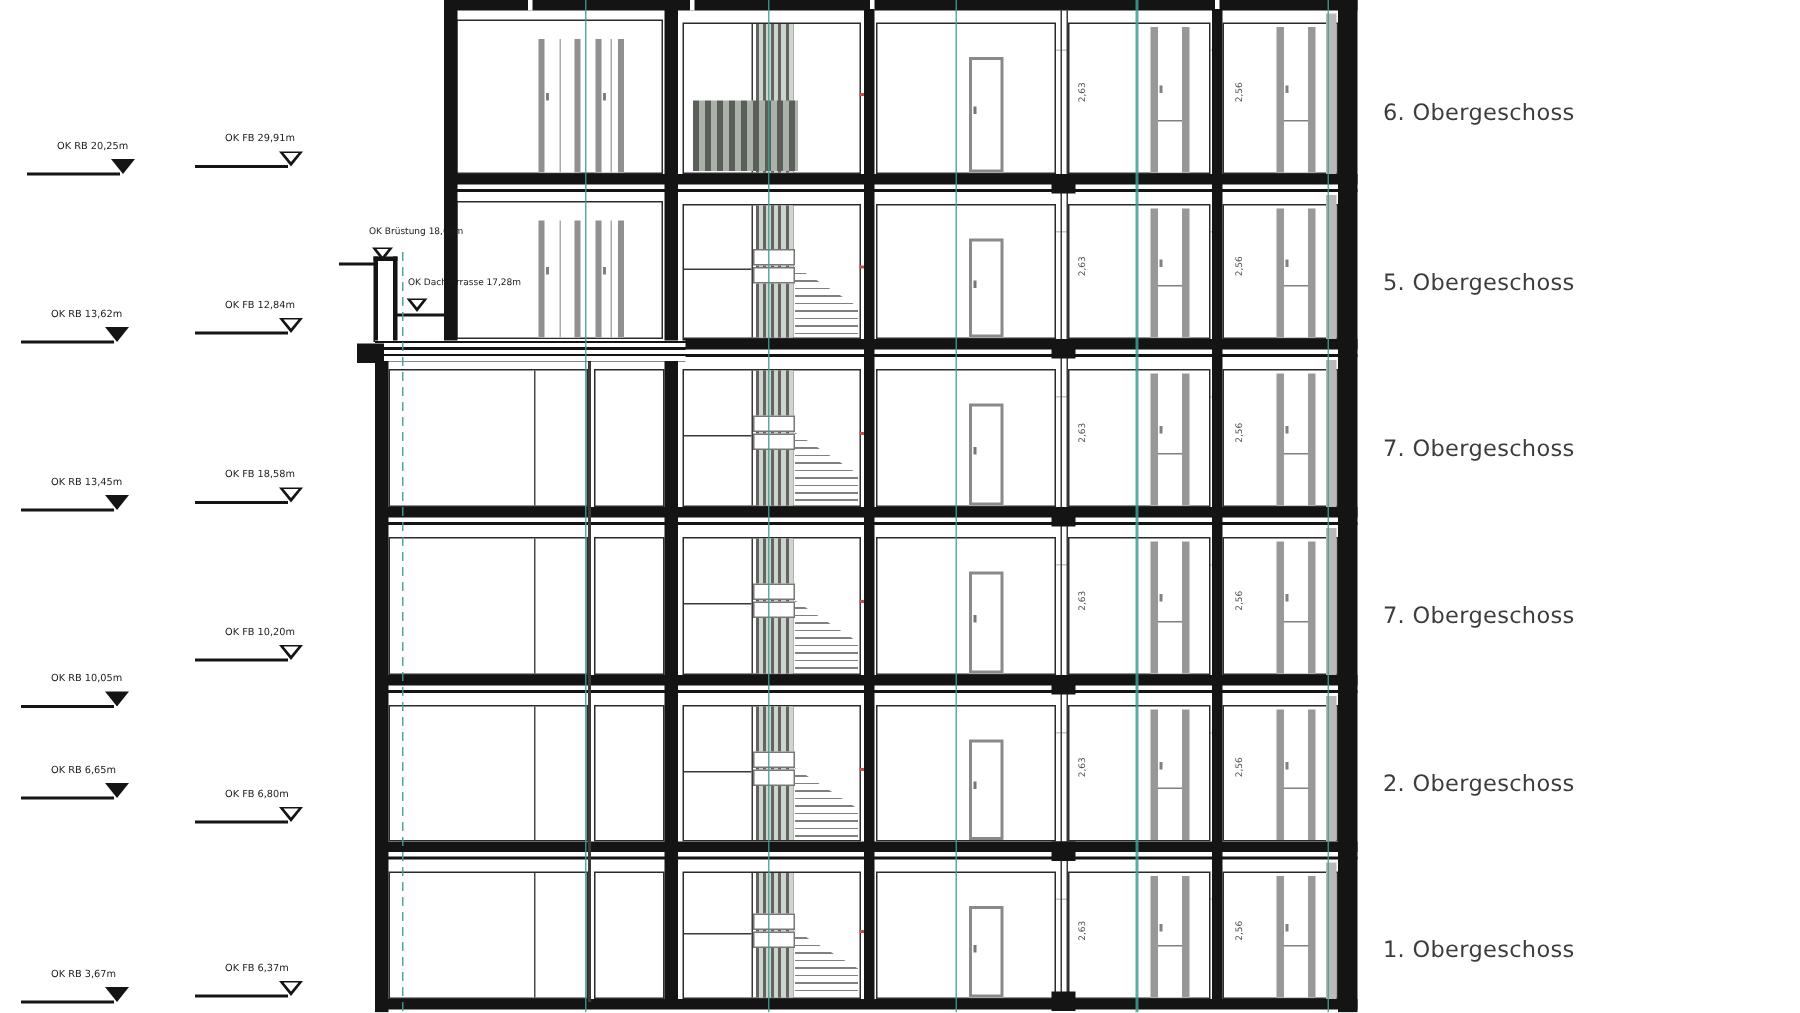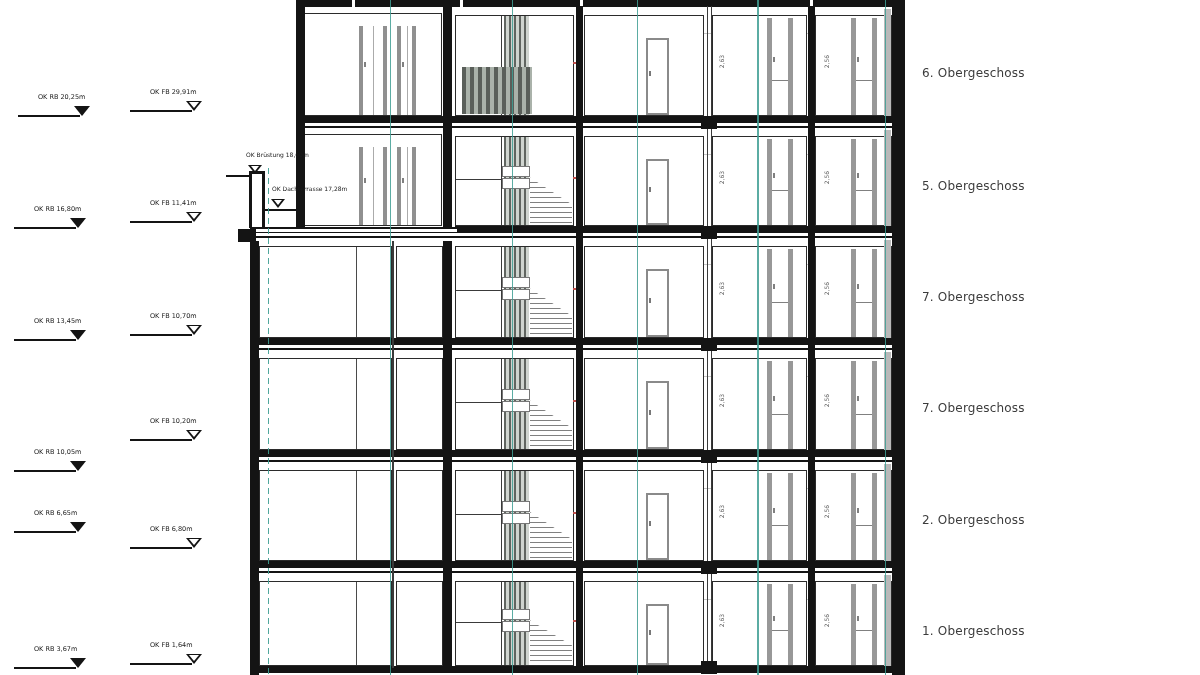--- a/index.html
+++ b/index.html
@@ -73,21 +73,21 @@
   .terrace-slab{position:absolute;left:250px;top:227px;width:207px;height:14px;
            background:repeating-linear-gradient(180deg,#141414 0 1.5px,#fff 1.5px 4.5px);}
   .cornerblock{position:absolute;left:238px;top:229px;width:18px;height:13px;background:#141414;}
   .tlab{position:absolute;font-size:6px;white-space:nowrap;color:#1a1a1a;}
   .tline{position:absolute;height:2px;background:#141414;}
   .ttri{position:absolute;width:0;height:0;border-left:7px solid transparent;border-right:7px solid transparent;
         border-top:9px solid #141414;}
   .ttri::after{content:"";position:absolute;left:-4px;top:-8px;width:0;height:0;
         border-left:4px solid transparent;border-right:4px solid transparent;border-top:5px solid #fff;}
   
-  .floorlab{position:absolute;left:922px;font-size:12px;color:#3c3c3c;letter-spacing:.2px;white-space:nowrap;}
+  .floorlab{position:absolute;left:922px;font-size:15px;color:#3c3c3c;letter-spacing:.2px;white-space:nowrap;}
 </style>
 </head>
 <body>
 
 <div class="page">
 
   <div class="lvl" style="left:18px;top:93px">
       <div class="lab">OK RB 20,25m</div>
       <div class="sym">
         <span class="line"></span>
@@ -95,42 +95,42 @@
       </div>
     </div>
   <div class="lvl" style="left:130px;top:88px">
       <div class="lab">OK FB 29,91m</div>
       <div class="sym">
         <span class="line"></span>
         <span class="tri hollow"></span>
       </div>
     </div>
   <div class="lvl" style="left:14px;top:205px">
-      <div class="lab">OK RB 16,80m</div>
+      <div class="lab">OK RB 13,62m</div>
       <div class="sym">
         <span class="line"></span>
         <span class="tri"></span>
       </div>
     </div>
   <div class="lvl" style="left:130px;top:199px">
-      <div class="lab">OK FB 11,41m</div>
+      <div class="lab">OK FB 12,84m</div>
       <div class="sym">
         <span class="line"></span>
         <span class="tri hollow"></span>
       </div>
     </div>
   <div class="lvl" style="left:14px;top:317px">
       <div class="lab">OK RB 13,45m</div>
       <div class="sym">
         <span class="line"></span>
         <span class="tri"></span>
       </div>
     </div>
   <div class="lvl" style="left:130px;top:312px">
-      <div class="lab">OK FB 10,70m</div>
+      <div class="lab">OK FB 18,58m</div>
       <div class="sym">
         <span class="line"></span>
         <span class="tri hollow"></span>
       </div>
     </div>
   <div class="lvl" style="left:14px;top:448px">
       <div class="lab">OK RB 10,05m</div>
       <div class="sym">
         <span class="line"></span>
         <span class="tri"></span>
@@ -158,21 +158,21 @@
       </div>
     </div>
   <div class="lvl" style="left:14px;top:645px">
       <div class="lab">OK RB 3,67m</div>
       <div class="sym">
         <span class="line"></span>
         <span class="tri"></span>
       </div>
     </div>
   <div class="lvl" style="left:130px;top:641px">
-      <div class="lab">OK FB 1,64m</div>
+      <div class="lab">OK FB 6,37m</div>
       <div class="sym">
         <span class="line"></span>
         <span class="tri hollow"></span>
       </div>
     </div>
 
   <div id="storeys">
       <div class="storey upper six" style="top: 7px; height: 109px;">
     <div class="room roomA2 only-upper">
       <div class="assy a1"></div>

